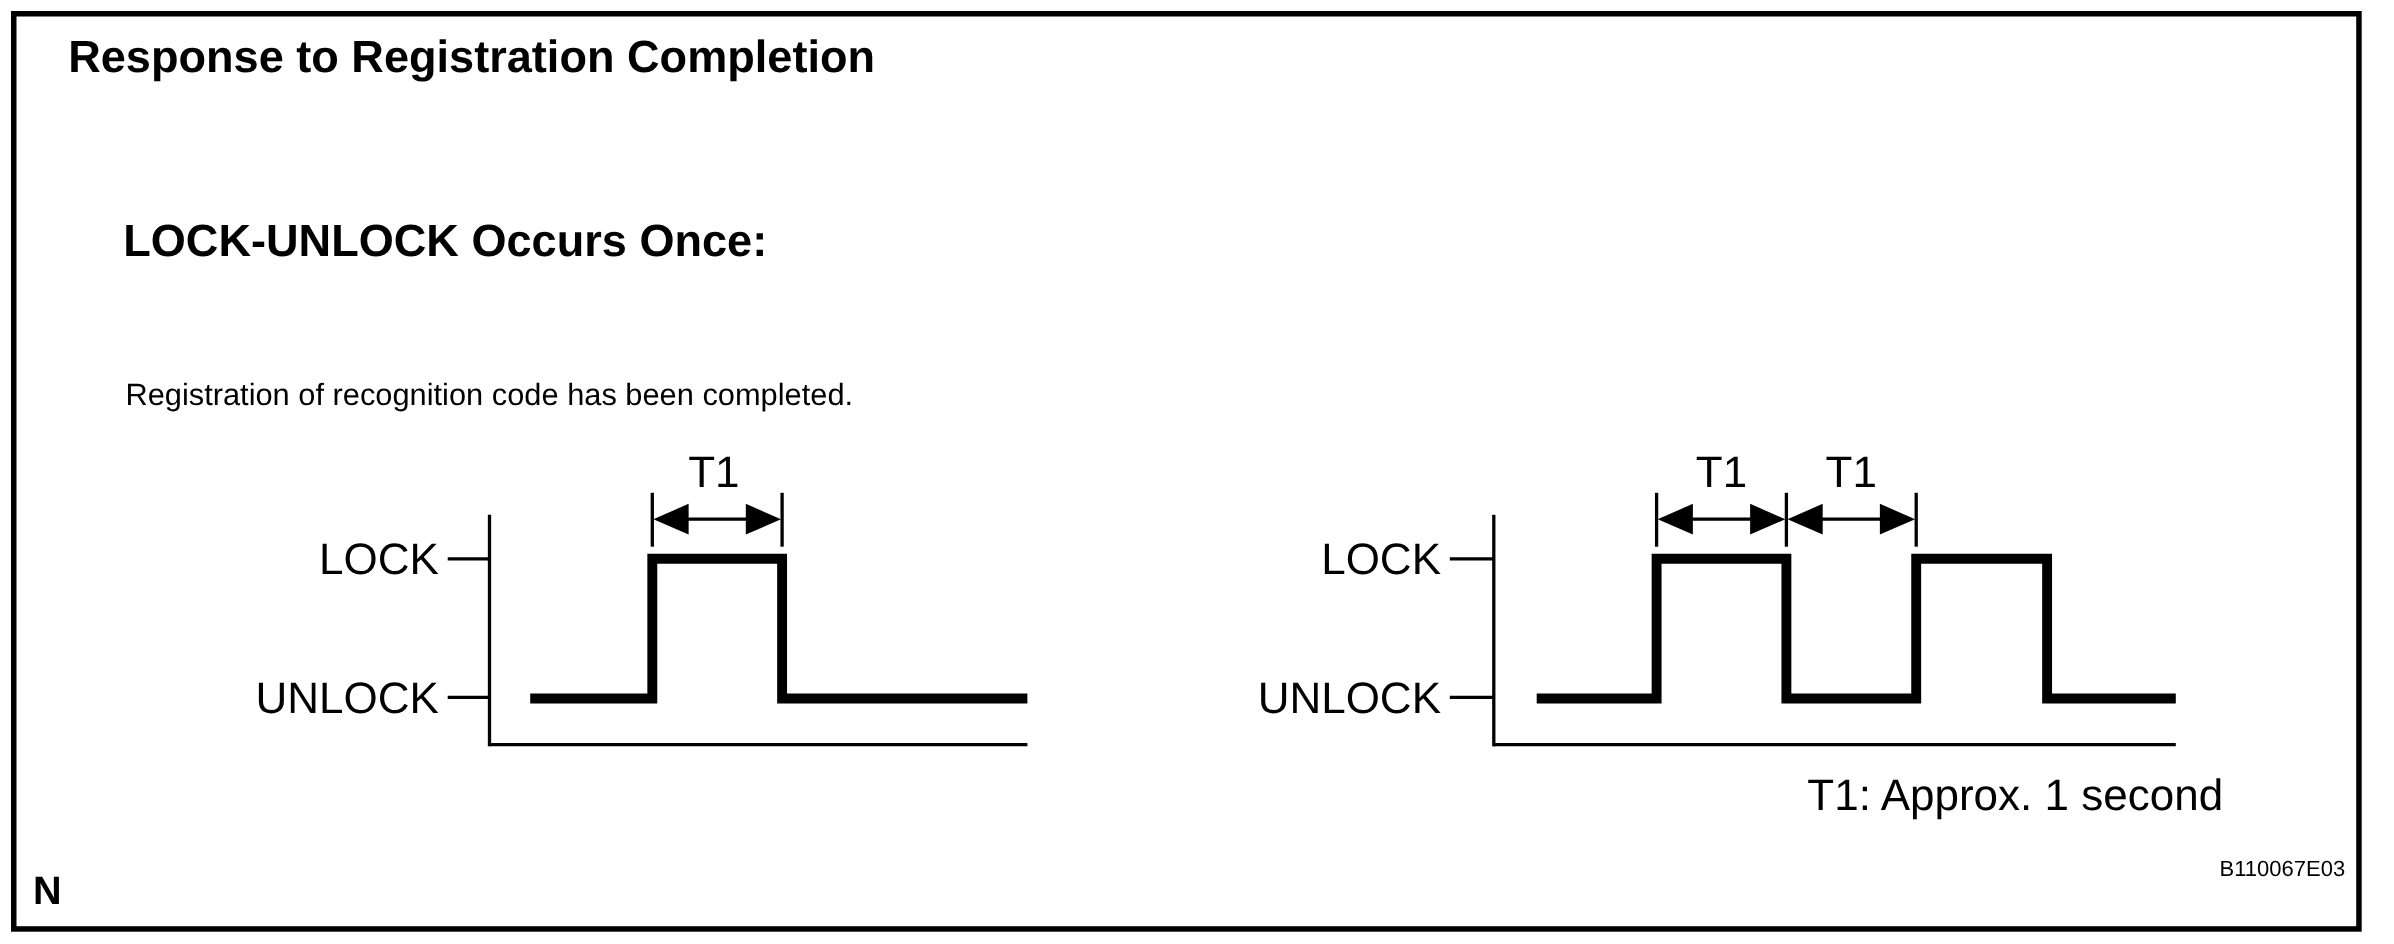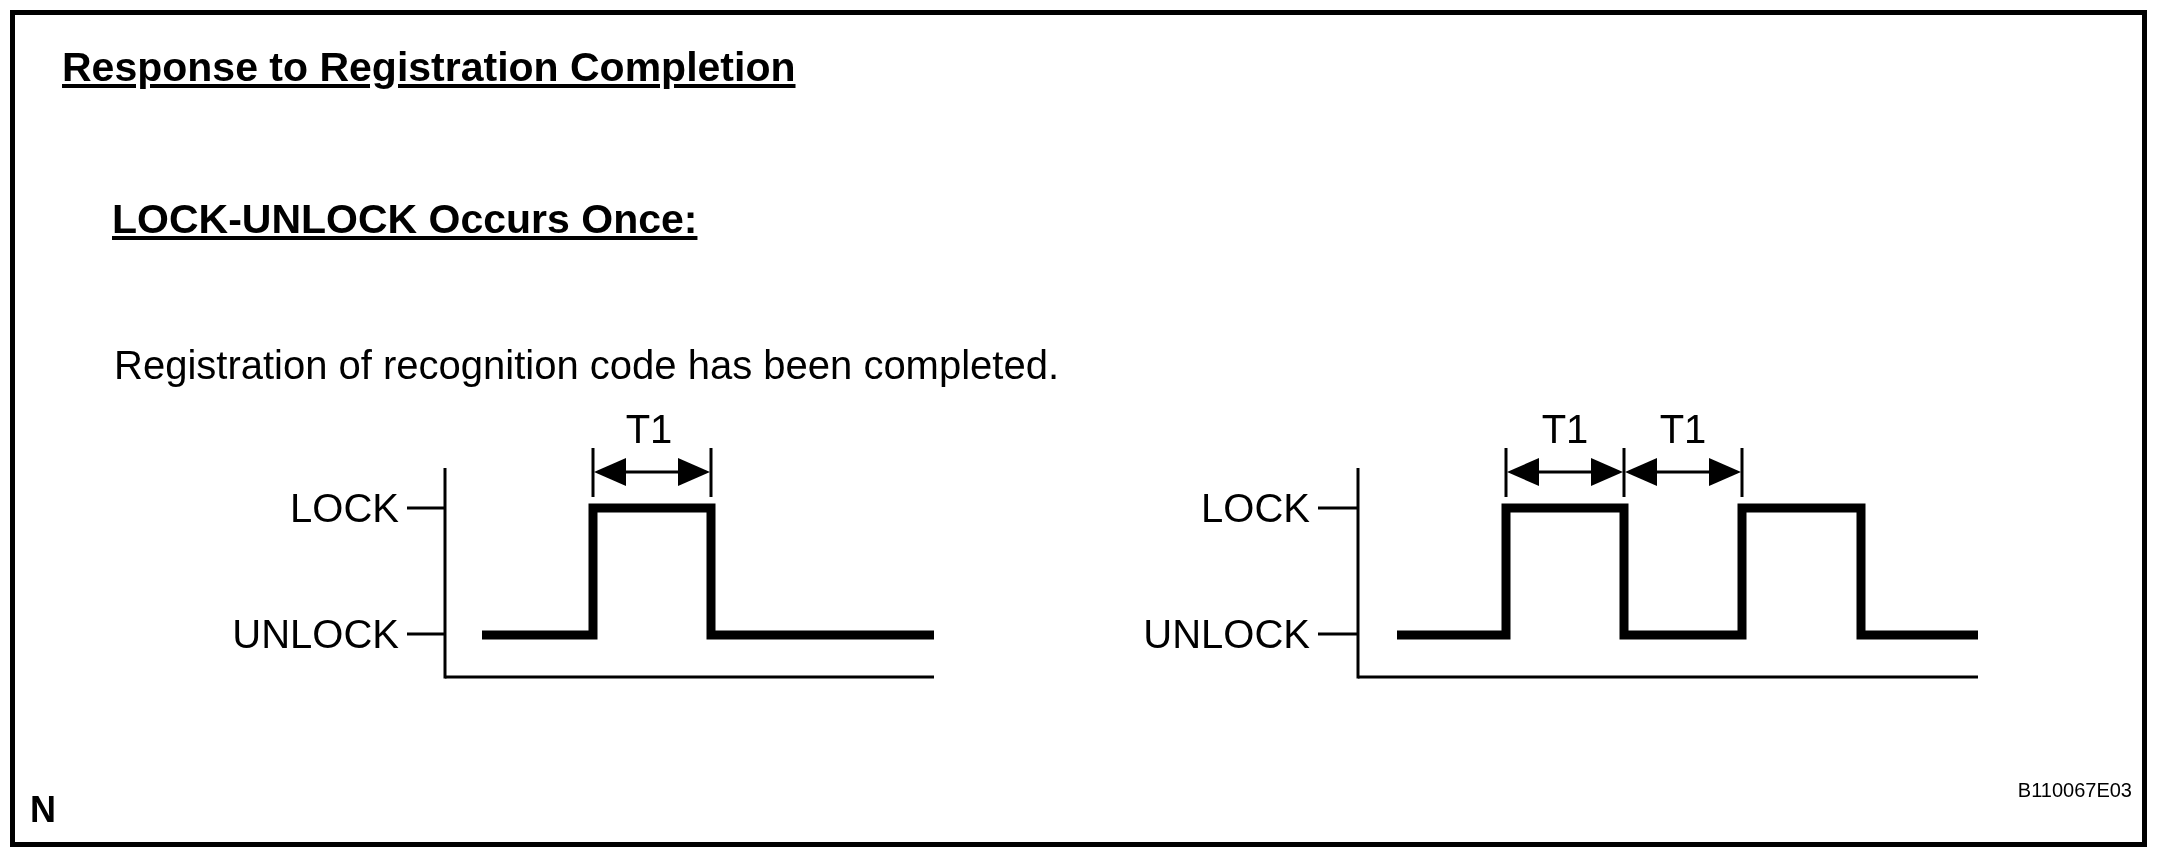--- a/index.html
+++ b/index.html
@@ -22,39 +22,38 @@
     top: 10px;
     width: 2137px;
     height: 837px;
     box-sizing: border-box;
     border: 5px solid #000000;
     background: #ffffff;
   }
   .title {
     position: absolute;
     left: 62px;
-    top: 44px;
+    top: 28px;
     font-size: 41px;
     font-weight: bold;
     white-space: nowrap;
-    text-decoration: underline;
   }
   .heading {
     position: absolute;
     top: 196px;
     font-size: 41px;
     font-weight: bold;
     white-space: nowrap;
   }
-  .heading.left  { left: 112px; text-decoration: underline; }
+  .heading.left  { left: 112px; }
   .heading.right { left: 1241px; }
   .desc {
     position: absolute;
     top: 343px;
-    font-size: 40px;
+    font-size: 28px;
     font-weight: normal;
     white-space: nowrap;
   }
   .desc.left  { left: 114px; }
   .desc.right { left: 1241px; }
   .wave-svg {
     position: absolute;
     left: 0;
     top: 0;
   }
@@ -143,16 +142,17 @@
       <polygon points="1623,472 1591,458 1591,486" fill="#000"></polygon>
       <text x="1565" y="443" text-anchor="middle">T1</text>
 
       <line x1="1645" y1="472" x2="1721" y2="472" stroke="#000" stroke-width="3"></line>
       <polygon points="1625,472 1657,458 1657,486" fill="#000"></polygon>
       <polygon points="1741,472 1709,458 1709,486" fill="#000"></polygon>
       <text x="1683" y="443" text-anchor="middle">T1</text>
     </g>
   </svg>
 
+  <div class="footnote">T1: Approx. 1 second</div>
   <div class="page-marker">N</div>
   <div class="figure-id">B110067E03</div>
 
 </div>
 
 </body></html>

